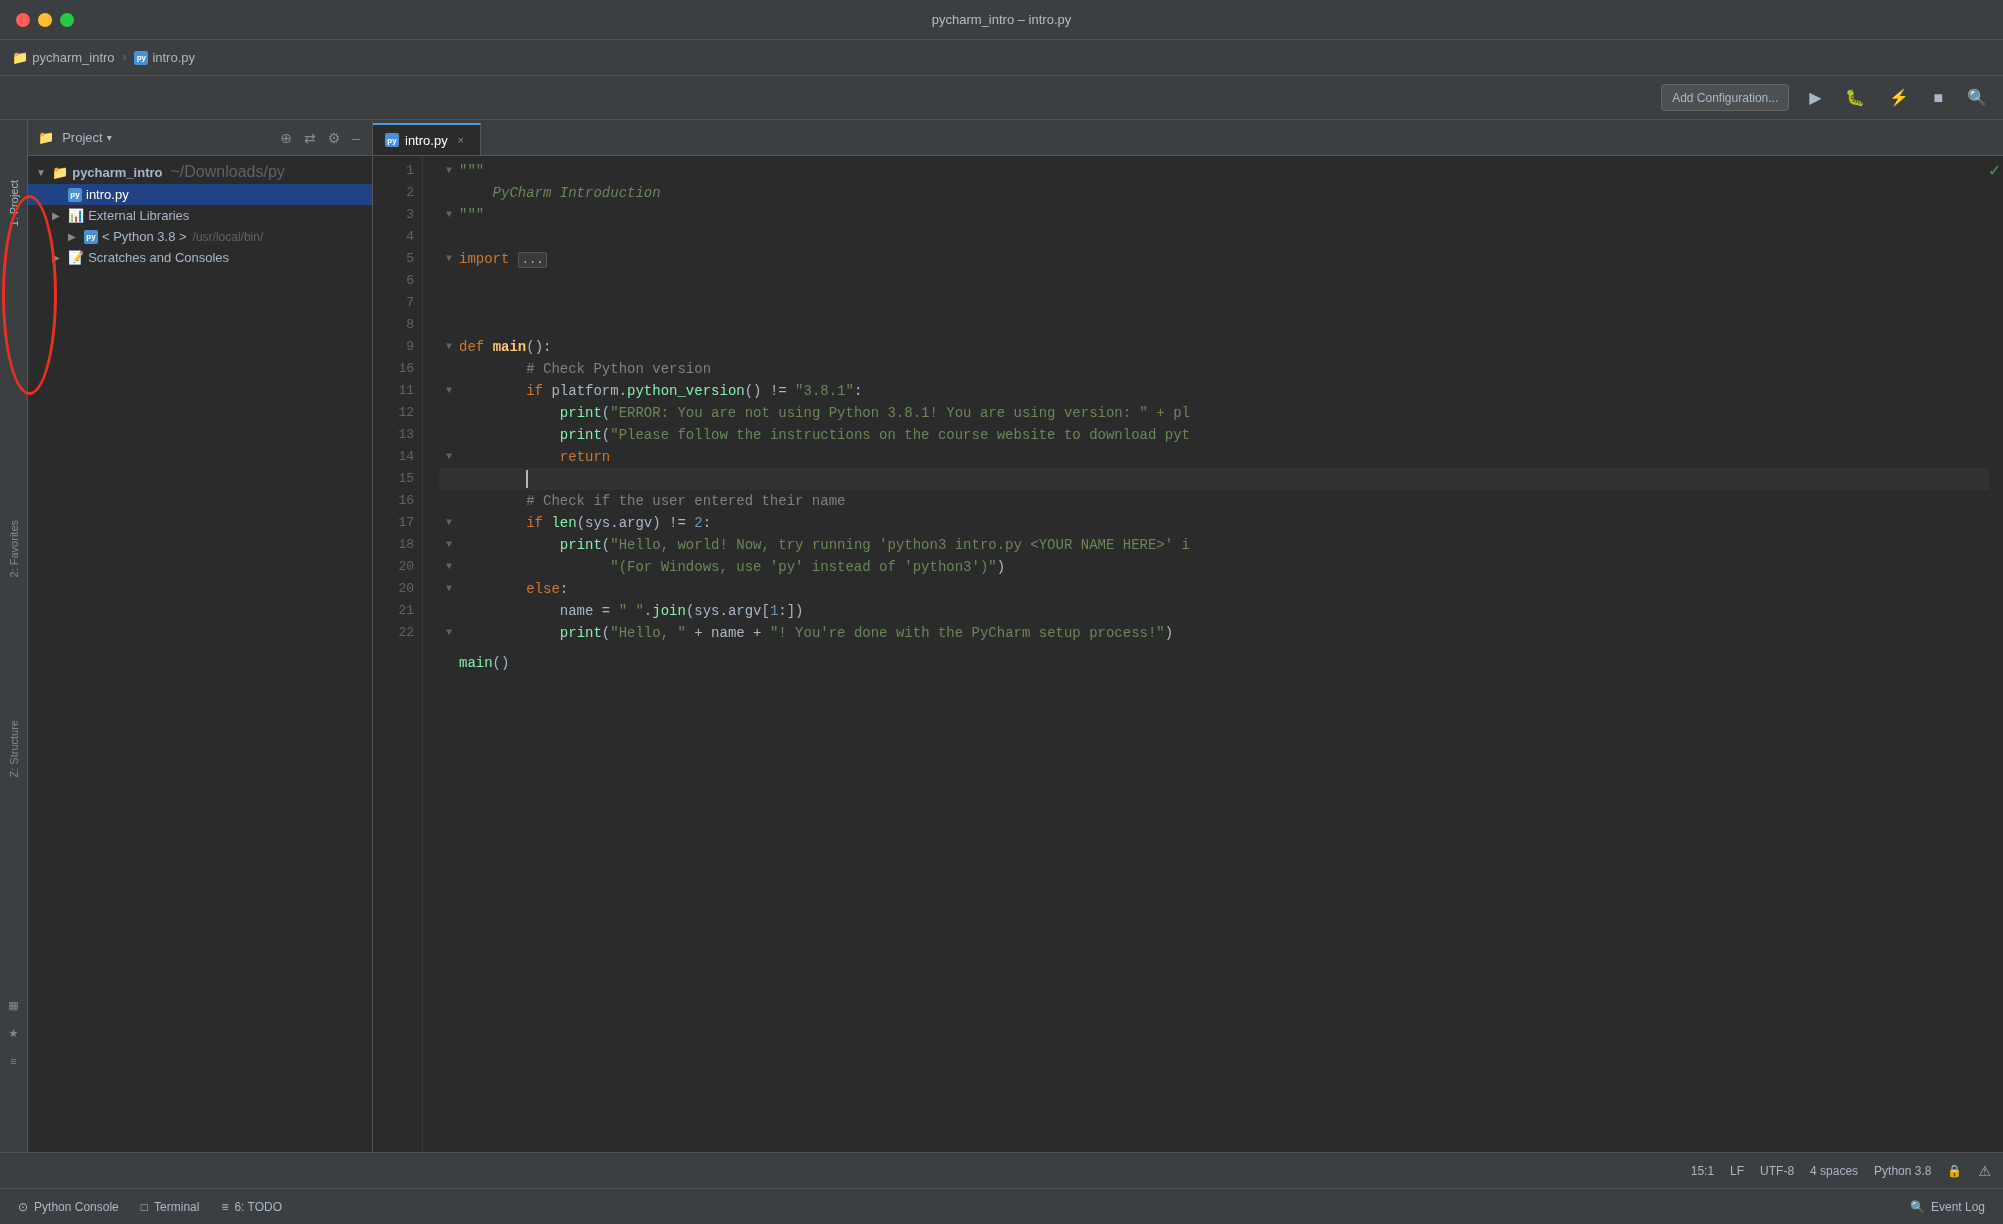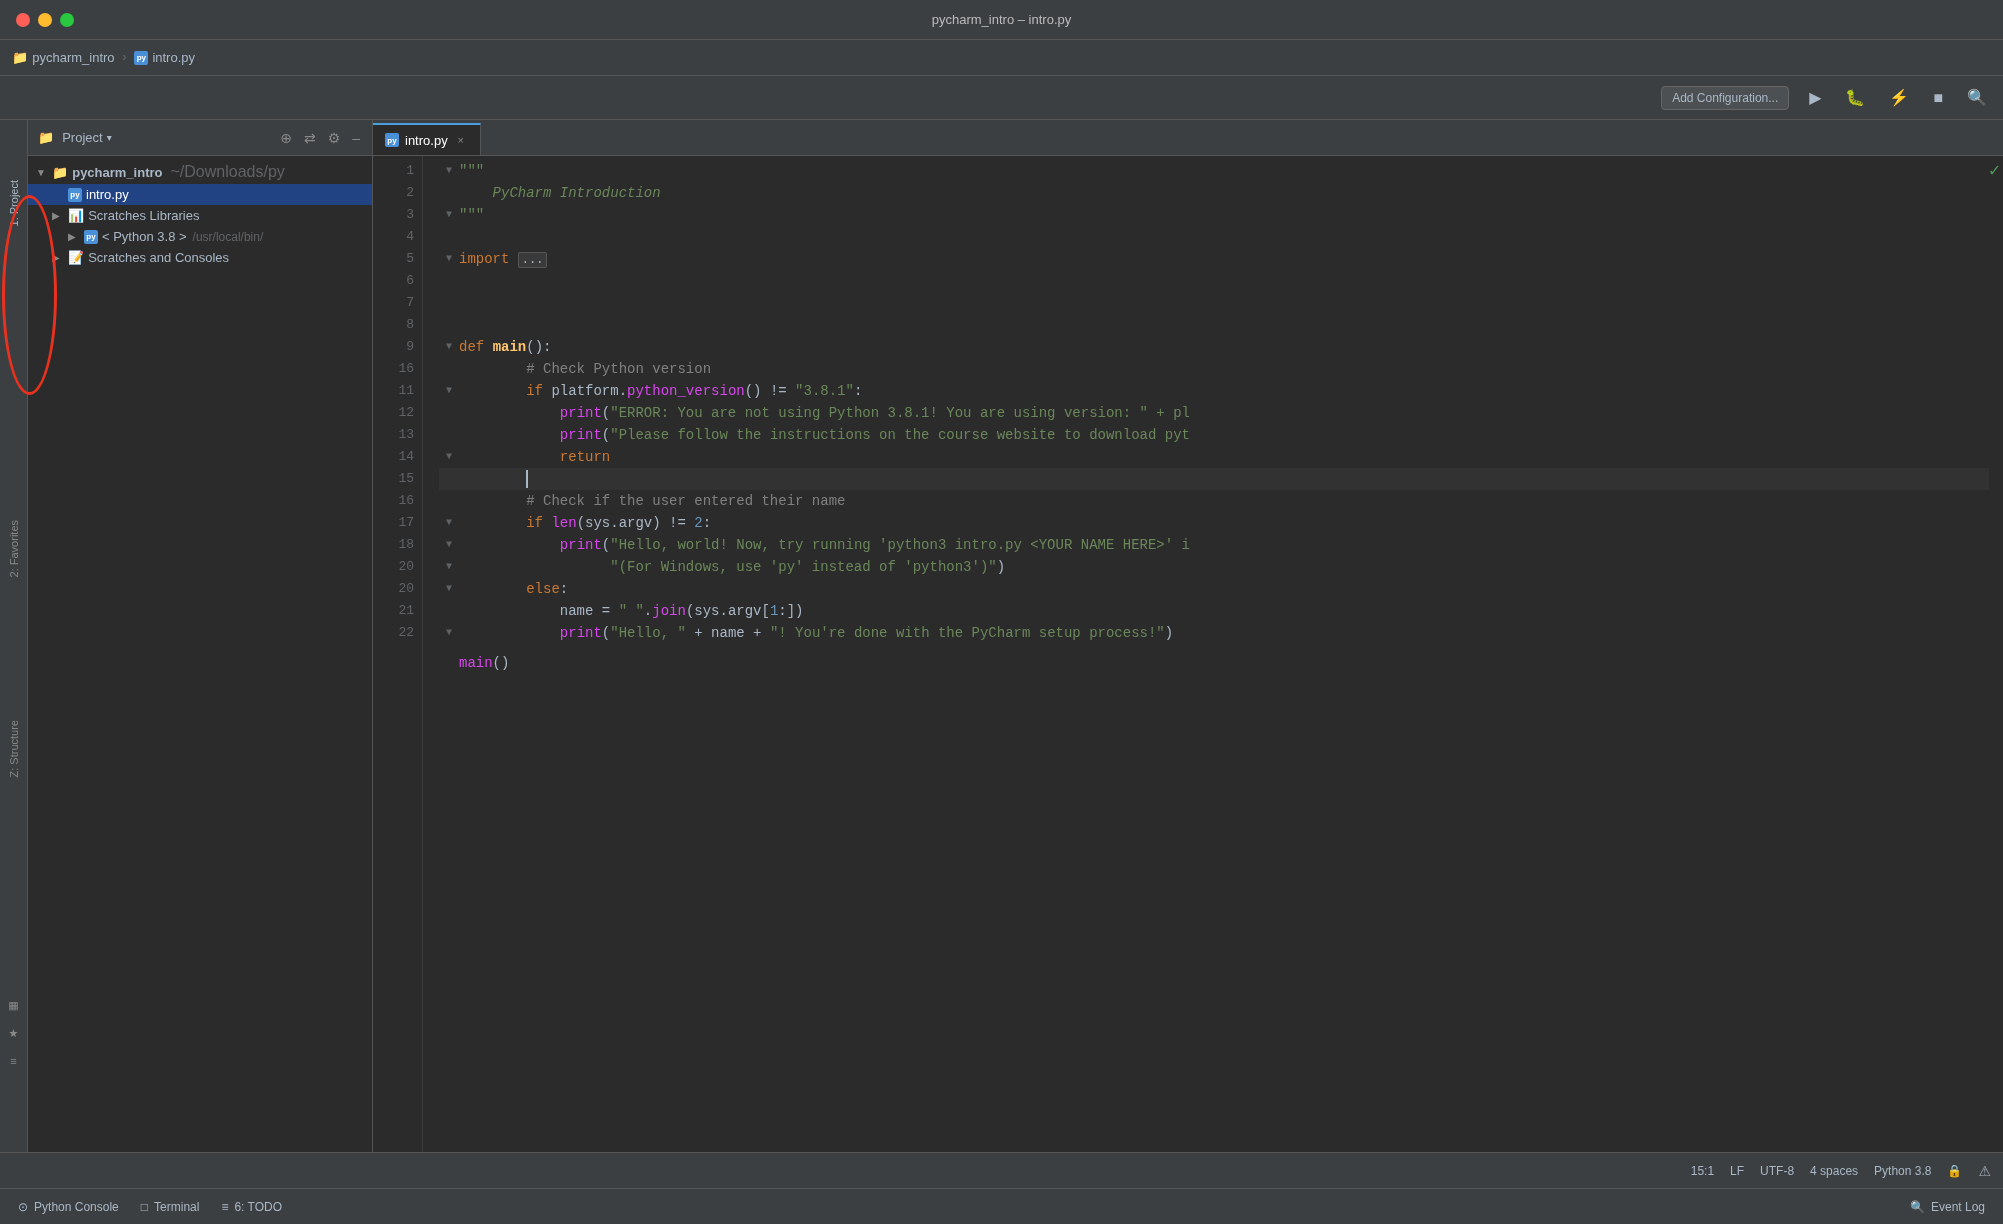--- a/index.html
+++ b/index.html
@@ -85,21 +85,20 @@
       background: #3c3f41;
       display: flex;
       align-items: center;
       border-bottom: 1px solid #555;
       position: relative;
     }
     .toolbar-right {
       position: absolute;
       right: 12px;
       display: flex;
-      align-items: center;
       gap: 16px;
     }
     .toolbar-btn {
       background: none;
       border: none;
       color: #a9b7c6;
       cursor: pointer;
       font-size: 16px;
       padding: 4px;
       display: flex;
@@ -314,21 +313,21 @@
 
     
     .kw { color: #cc7832; } 
     .string { color: #6a8759; }
     .string-italic { color: #6a8759; font-style: italic; }
     .comment { color: #808080; }
     .func { color: #ffc66d; }
     .number { color: #6897bb; }
     .bold { font-weight: bold; }
     .op { color: #a9b7c6; }
-    .method { color: #d946ef; }
+    .method { color: #86efac; }
 
     
     .editor-gutter-right {
       width: 14px;
       color: #499c54;
       padding-top: 4px;
       font-size: 16px;
     }
 
     
@@ -506,21 +505,21 @@
       </div>
 
       <div class="tree-item level-2 selected">
         <span class="py-icon">py</span>
         <span>intro.py</span>
       </div>
 
       <div class="tree-item level-1">
         <span class="tree-arrow">▶</span>
         <span style="color:#f0c040;">📊</span>
-        <span>Scratches Libraries</span>
+        <span>External Libraries</span>
       </div>
 
       <div class="tree-item level-2">
         <span class="tree-arrow">▶</span>
         <span class="py-icon">py</span>
         <span>&lt; Python 3.8 &gt;</span>
         <span style="color:#606366;font-size:12px;margin-left:2px;">/usr/local/bin/</span>
       </div>
 
       <div class="tree-item level-1">

